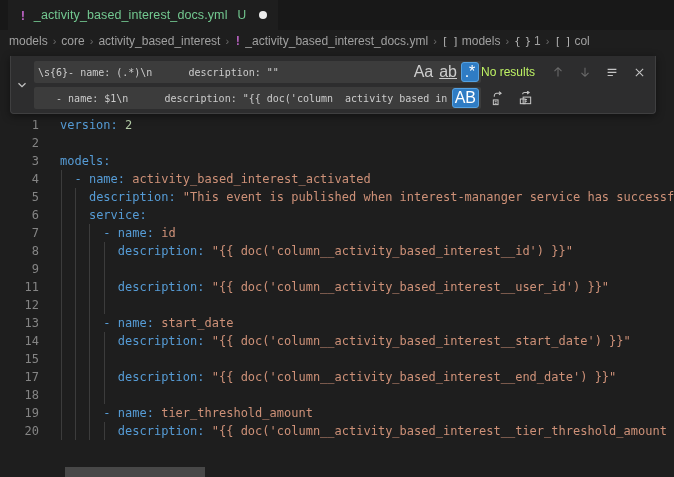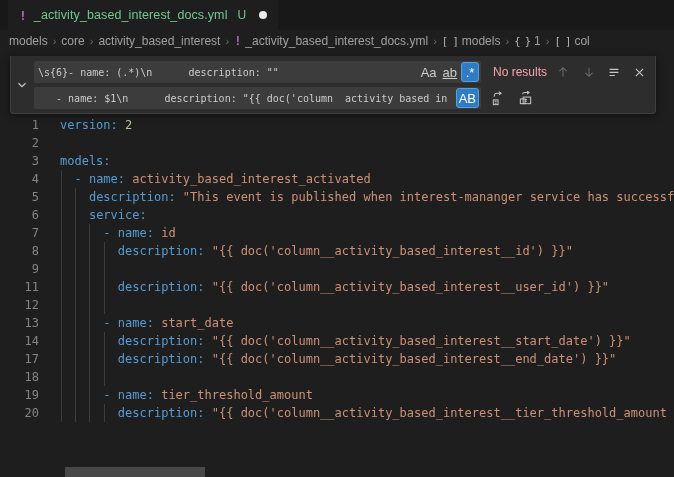--- a/index.html
+++ b/index.html
@@ -43,25 +43,25 @@
        align-items:center;justify-content:center;cursor:pointer;color:#c5c5c5;}
   .frow,.rrow{position:absolute;left:23px;right:6px;height:22px;display:flex;align-items:center;}
   .frow{top:5px;} .rrow{top:31px;}
   .inputwrap{position:relative;width:447px;height:22px;flex:0 0 auto;}
   .finput{width:100%;height:22px;box-sizing:border-box;background:#3c3c3c;border:none;outline:none;
        border-radius:2px;color:#cccccc;font-family:"DejaVu Sans Mono",monospace;font-size:10px;
        padding:0 70px 0 4px;}
   .rinput{padding-right:28px;}
   .opts{position:absolute;right:2px;top:1px;display:flex;gap:2px;}
   .opt{min-width:18px;height:20px;display:flex;align-items:center;justify-content:center;
-       padding:0 2px;border-radius:3px;font-size:13px;color:#cccccc;cursor:pointer;
+       padding:0 2px;border-radius:3px;font-size:16px;color:#cccccc;cursor:pointer;
        font-family:"Liberation Sans",sans-serif;box-sizing:border-box;}
   .opt.ww{text-decoration:underline;}
   .opt.active{background:#2f7cc4;border:1px solid #55a1e0;color:#ffffff;}
-  .nores{margin-left:12px;font-size:12px;color:#fca5a5;white-space:nowrap;}
+  .nores{margin-left:0;font-size:12px;color:#bef264;white-space:nowrap;}
   .sp{flex:1;}
   .ibtn{width:20px;height:20px;display:flex;align-items:center;justify-content:center;
        border-radius:3px;cursor:pointer;margin-left:7px;}
   .ibtn.dim{opacity:.4;}
   .ibtn svg{display:block;}
 </style>
 </head>
 <body>
 
 <div class="app">
@@ -116,20 +116,21 @@
       <div class="cl"><span class="gd" style="left: 60.5px;"></span><span class="ln">4</span><span class="ct"><span class="tp">  </span><span class="tk">- name:</span><span class="tp"> </span><span class="ts">activity_based_interest_activated</span></span></div>
       <div class="cl"><span class="gd" style="left: 60.5px;"></span><span class="gd" style="left: 74.95px;"></span><span class="ln">5</span><span class="ct"><span class="tp">    </span><span class="tk">description:</span><span class="tp"> </span><span class="ts">"This event is published when interest-mananger service has successf</span></span></div>
       <div class="cl"><span class="gd" style="left: 60.5px;"></span><span class="gd" style="left: 74.95px;"></span><span class="ln">6</span><span class="ct"><span class="tp">    </span><span class="tk">service:</span></span></div>
       <div class="cl"><span class="gd" style="left: 60.5px;"></span><span class="gd" style="left: 74.95px;"></span><span class="gd" style="left: 89.4px;"></span><span class="ln">7</span><span class="ct"><span class="tp">      </span><span class="tk">- name:</span><span class="tp"> </span><span class="ts">id</span></span></div>
       <div class="cl"><span class="gd" style="left: 60.5px;"></span><span class="gd" style="left: 74.95px;"></span><span class="gd" style="left: 89.4px;"></span><span class="gd" style="left: 103.85px;"></span><span class="ln">8</span><span class="ct"><span class="tp">        </span><span class="tk">description:</span><span class="tp"> </span><span class="ts">"{{ doc('column__activity_based_interest__id') }}"</span></span></div>
       <div class="cl"><span class="gd" style="left: 60.5px;"></span><span class="gd" style="left: 74.95px;"></span><span class="gd" style="left: 89.4px;"></span><span class="gd" style="left: 103.85px;"></span><span class="ln">9</span><span class="ct"></span></div>
       <div class="cl"><span class="gd" style="left: 60.5px;"></span><span class="gd" style="left: 74.95px;"></span><span class="gd" style="left: 89.4px;"></span><span class="gd" style="left: 103.85px;"></span><span class="ln">11</span><span class="ct"><span class="tp">        </span><span class="tk">description:</span><span class="tp"> </span><span class="ts">"{{ doc('column__activity_based_interest__user_id') }}"</span></span></div>
       <div class="cl"><span class="gd" style="left: 60.5px;"></span><span class="gd" style="left: 74.95px;"></span><span class="gd" style="left: 89.4px;"></span><span class="gd" style="left: 103.85px;"></span><span class="ln">12</span><span class="ct"></span></div>
       <div class="cl"><span class="gd" style="left: 60.5px;"></span><span class="gd" style="left: 74.95px;"></span><span class="gd" style="left: 89.4px;"></span><span class="ln">13</span><span class="ct"><span class="tp">      </span><span class="tk">- name:</span><span class="tp"> </span><span class="ts">start_date</span></span></div>
       <div class="cl"><span class="gd" style="left: 60.5px;"></span><span class="gd" style="left: 74.95px;"></span><span class="gd" style="left: 89.4px;"></span><span class="gd" style="left: 103.85px;"></span><span class="ln">14</span><span class="ct"><span class="tp">        </span><span class="tk">description:</span><span class="tp"> </span><span class="ts">"{{ doc('column__activity_based_interest__start_date') }}"</span></span></div>
+      <div class="cl"><span class="gd" style="left: 60.5px;"></span><span class="gd" style="left: 74.95px;"></span><span class="gd" style="left: 89.4px;"></span><span class="gd" style="left: 103.85px;"></span><span class="ln">15</span><span class="ct"></span></div>
       <div class="cl"><span class="gd" style="left: 60.5px;"></span><span class="gd" style="left: 74.95px;"></span><span class="gd" style="left: 89.4px;"></span><span class="gd" style="left: 103.85px;"></span><span class="ln">17</span><span class="ct"><span class="tp">        </span><span class="tk">description:</span><span class="tp"> </span><span class="ts">"{{ doc('column__activity_based_interest__end_date') }}"</span></span></div>
       <div class="cl"><span class="gd" style="left: 60.5px;"></span><span class="gd" style="left: 74.95px;"></span><span class="gd" style="left: 89.4px;"></span><span class="gd" style="left: 103.85px;"></span><span class="ln">18</span><span class="ct"></span></div>
       <div class="cl"><span class="gd" style="left: 60.5px;"></span><span class="gd" style="left: 74.95px;"></span><span class="gd" style="left: 89.4px;"></span><span class="ln">19</span><span class="ct"><span class="tp">      </span><span class="tk">- name:</span><span class="tp"> </span><span class="ts">tier_threshold_amount</span></span></div>
       <div class="cl"><span class="gd" style="left: 60.5px;"></span><span class="gd" style="left: 74.95px;"></span><span class="gd" style="left: 89.4px;"></span><span class="gd" style="left: 103.85px;"></span><span class="ln">20</span><span class="ct"><span class="tp">        </span><span class="tk">description:</span><span class="tp"> </span><span class="ts">"{{ doc('column__activity_based_interest__tier_threshold_amount</span></span></div>
     </div>
   <div class="hscroll"></div>
 
   <div class="findw">
     <div class="fw-toggle">
       <svg width="14" height="14" viewBox="0 0 16 16" fill="none" stroke="#c5c5c5" stroke-width="1.4">

